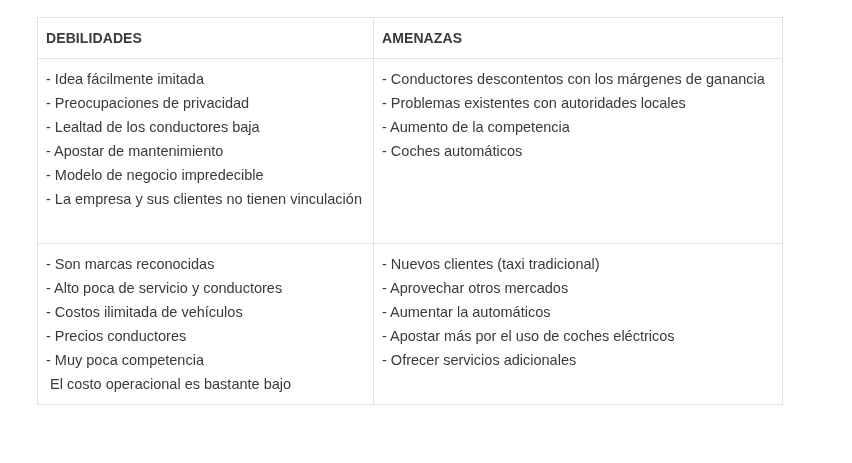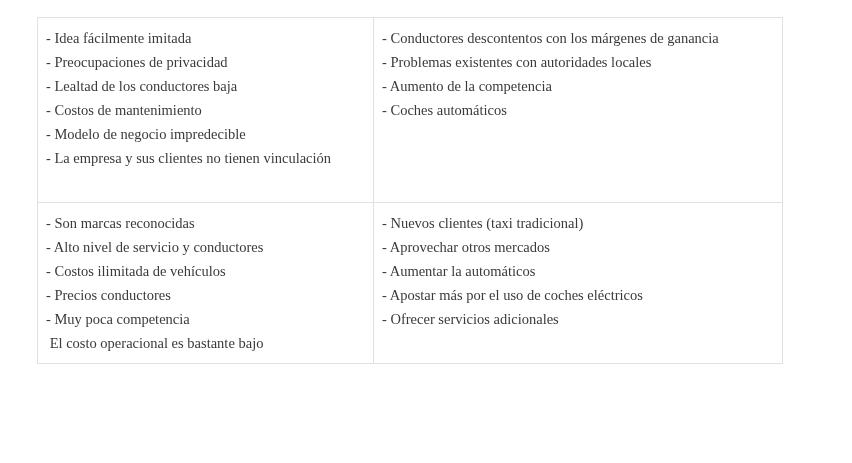--- a/index.html
+++ b/index.html
@@ -37,58 +37,61 @@
       line-height: 40px;
       color: #3a3a3a;
       letter-spacing: 0.1px;
     }
     .body-row td {
       font-size: 14.5px;
       line-height: 24px;
       padding-top: 8px;
       padding-bottom: 6px;
       color: #3a3a3a;
-      font-family: Liberation Serif, serif;
     }
     .row1 td { height: 170px; }
     .row2 td { height: 146px; }
     .item {
       display: block;
       white-space: normal;
     }
   </style>
 </head>
 <body>
 
 <table class="swot-table">
   <colgroup>
     <col class="c1">
     <col class="c2">
   </colgroup>
   <tbody>
+    <tr class="hdr">
+      <td>DEBILIDADES</td>
+      <td>AMENAZAS</td>
+    </tr>
     <tr class="body-row row1">
       <td>
         <span class="item">- Idea fácilmente imitada</span>
         <span class="item">- Preocupaciones de privacidad</span>
         <span class="item">- Lealtad de los conductores baja</span>
-        <span class="item">- Costos de mantenimiento</span>
+        <span class="item">- Apostar de mantenimiento</span>
         <span class="item">- Modelo de negocio impredecible</span>
         <span class="item">- La empresa y sus clientes no tienen vinculación</span>
       </td>
       <td>
         <span class="item">- Conductores descontentos con los márgenes de ganancia</span>
         <span class="item">- Problemas existentes con autoridades locales</span>
         <span class="item">- Aumento de la competencia</span>
         <span class="item">- Coches automáticos</span>
       </td>
     </tr>
     <tr class="body-row row2">
       <td>
         <span class="item">- Son marcas reconocidas</span>
-        <span class="item">- Alto nivel de servicio y conductores</span>
+        <span class="item">- Alto poca de servicio y conductores</span>
         <span class="item">- Costos ilimitada de vehículos</span>
         <span class="item">- Precios conductores</span>
         <span class="item">- Muy poca competencia</span>
         <span class="item" style="white-space:pre"> El costo operacional es bastante bajo</span>
       </td>
       <td>
         <span class="item">- Nuevos clientes (taxi tradicional)</span>
         <span class="item">- Aprovechar otros mercados</span>
         <span class="item">- Aumentar la automáticos</span>
         <span class="item">- Apostar más por el uso de coches eléctricos</span>

